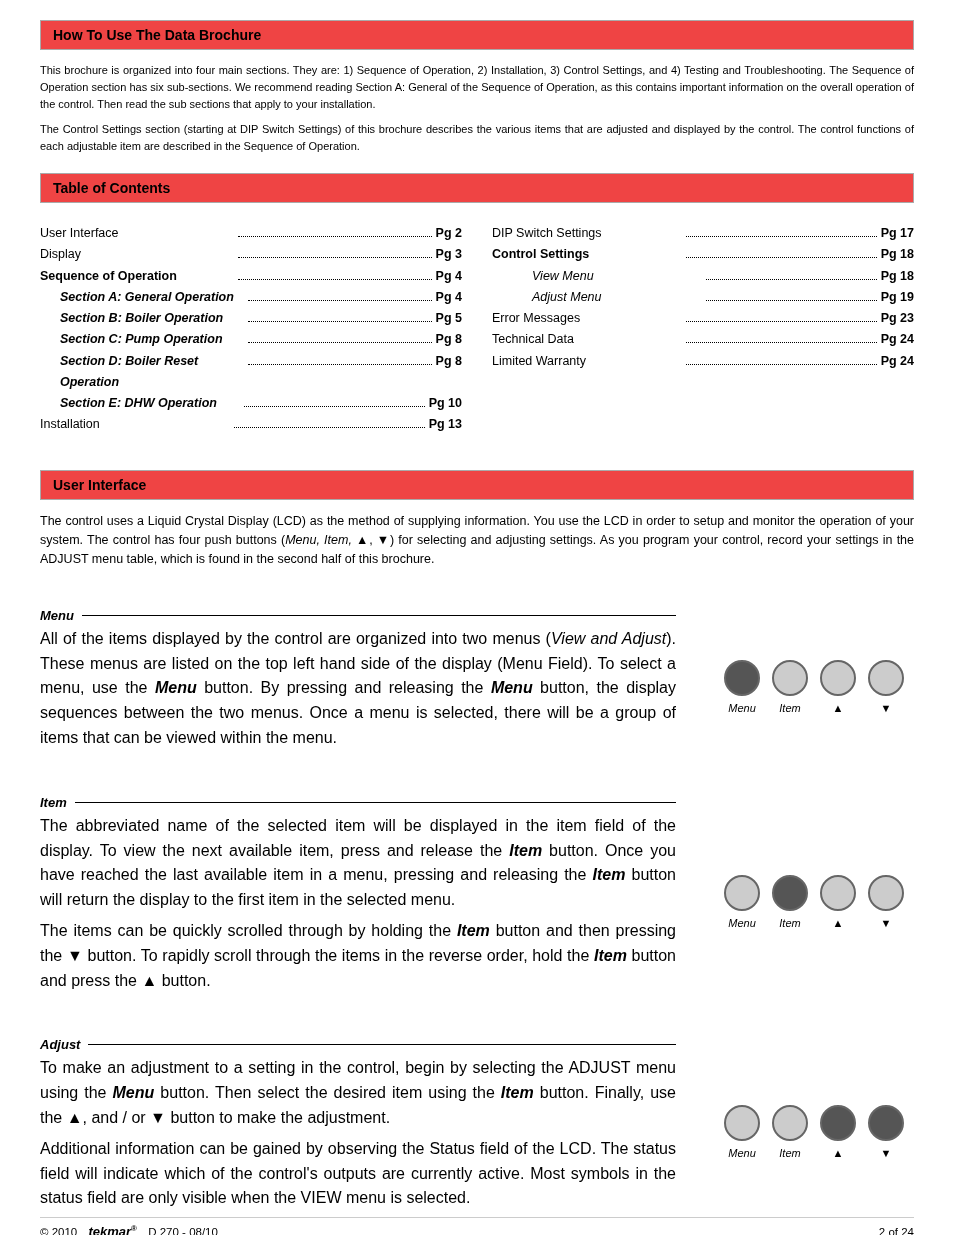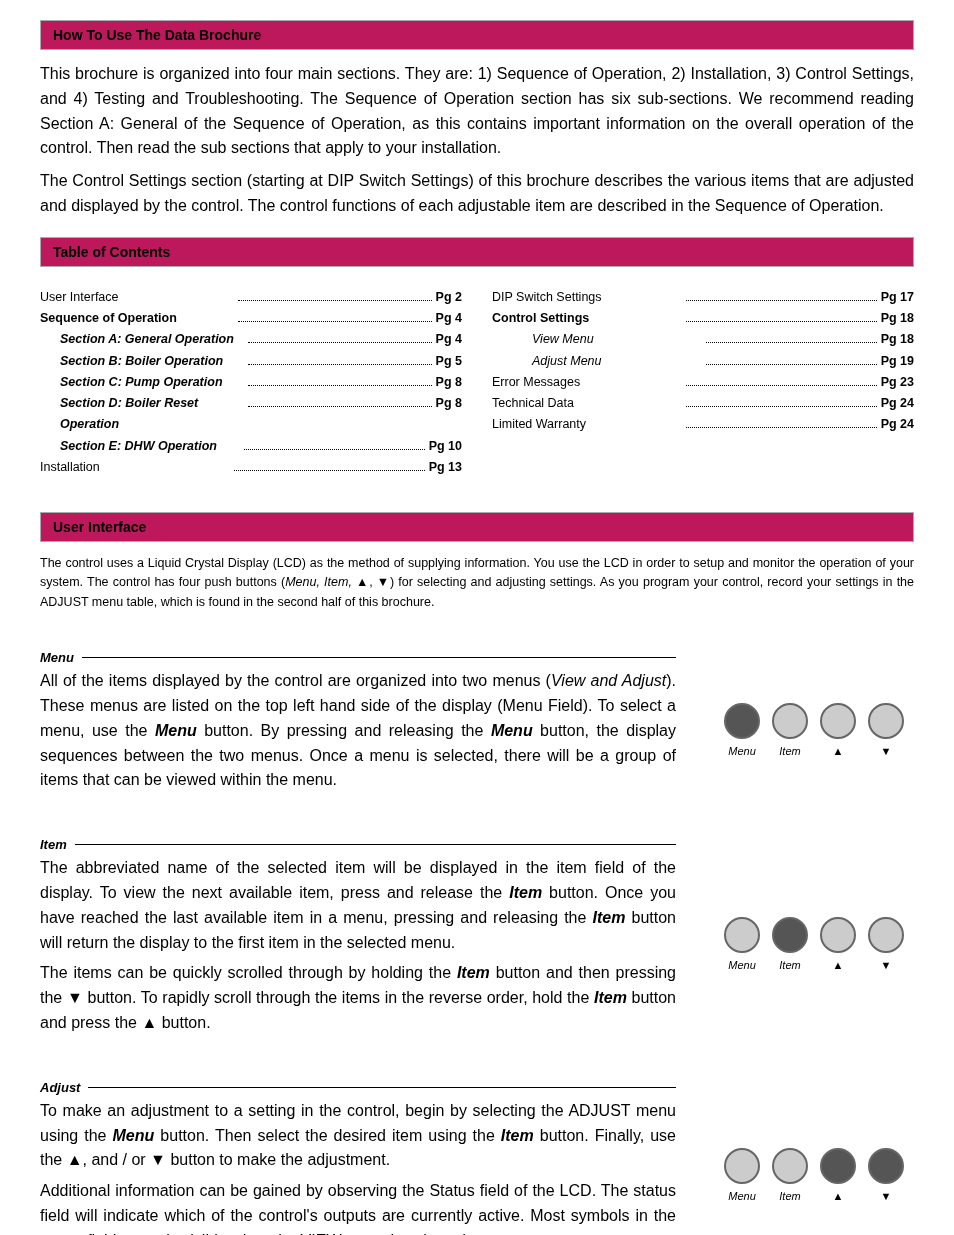--- a/index.html
+++ b/index.html
@@ -13,34 +13,34 @@
     }
     .page {
       width: 954px;
       min-height: 1235px;
       padding: 20px 40px 20px 40px;
       position: relative;
     }
 
     
     .section-header {
-      background: #be185d;
+      background: #ef4444;
       border: 1px solid #aaa;
       padding: 6px 12px;
       font-size: 14px;
       font-weight: bold;
       margin-bottom: 12px;
     }
 
     
     .how-to-use {
       margin-bottom: 18px;
     }
     .how-to-use p {
-      font-size: 16px;
+      font-size: 11px;
       line-height: 1.55;
       text-align: justify;
       margin-bottom: 8px;
     }
 
     
     .toc-section {
       margin-bottom: 22px;
     }
     .toc-grid {
@@ -201,20 +201,25 @@
     <div class="toc-grid">
 
       <div class="toc-col">
 
         <div class="toc-item">
           <span class="toc-label">User Interface</span>
           <span class="toc-dots"></span>
           <span class="toc-page">Pg 2</span>
         </div>
 
+        <div class="toc-item">
+          <span class="toc-label">Display</span>
+          <span class="toc-dots"></span>
+          <span class="toc-page">Pg 3</span>
+        </div>
 
         <div class="toc-item">
           <span class="toc-label"><strong>Sequence of Operation</strong></span>
           <span class="toc-dots"></span>
           <span class="toc-page">Pg 4</span>
         </div>
 
         <div class="toc-item indent1">
           <span class="toc-label">Section A: General Operation</span>
           <span class="toc-dots"></span>

